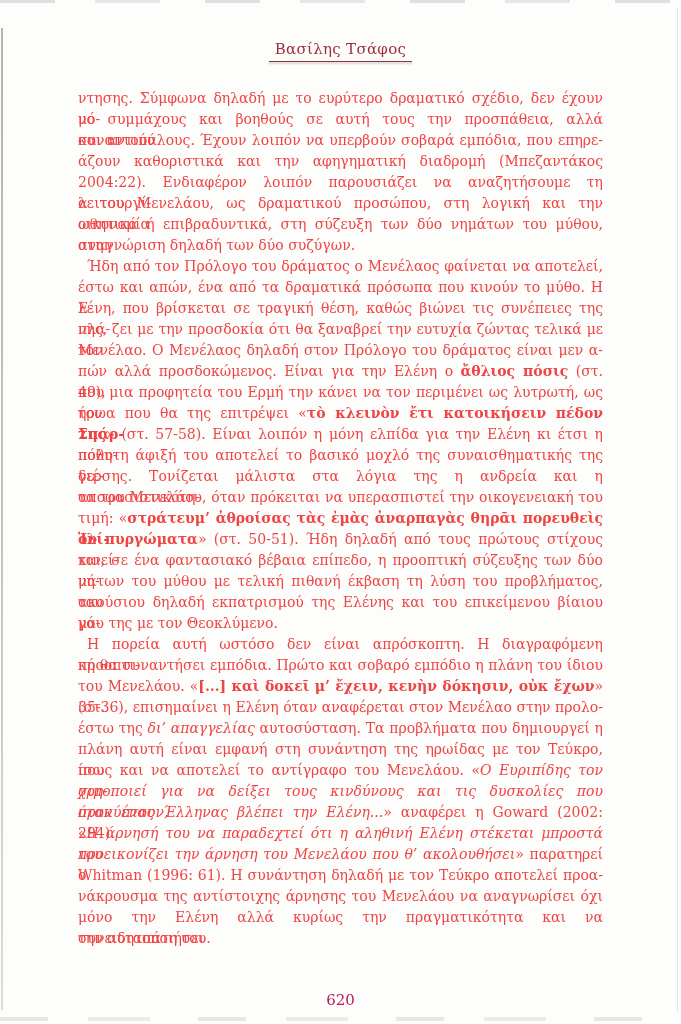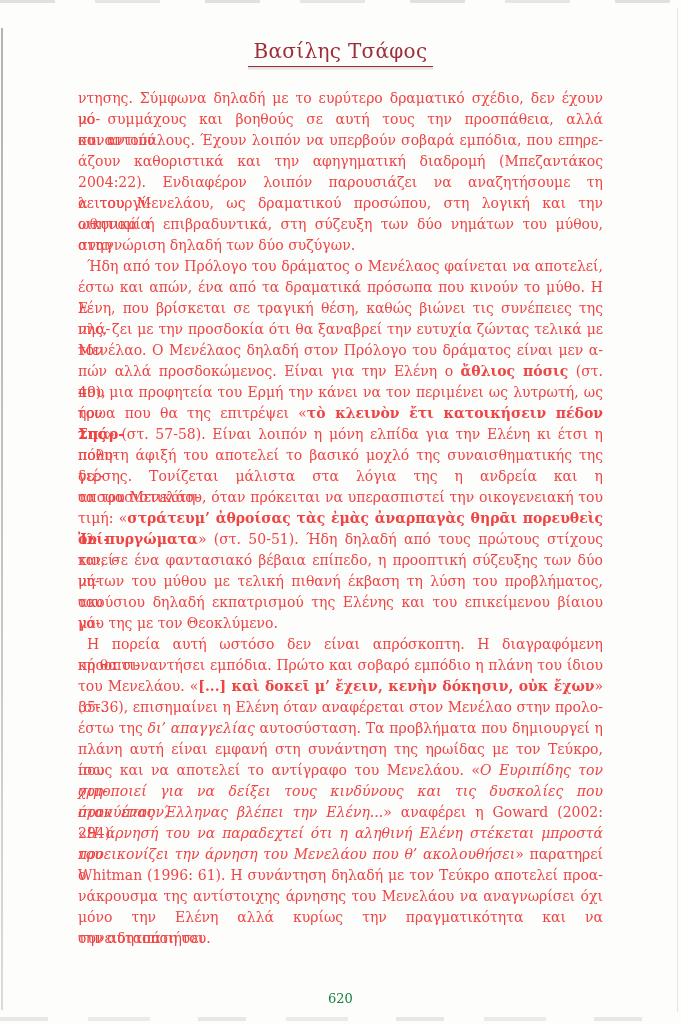--- a/index.html
+++ b/index.html
@@ -25,40 +25,40 @@
     background:linear-gradient(180deg,#8c8c8c 0%,#a5a5a5 55%,#c9c9c7 100%);
     opacity:.65;
   }
   .edge-right {
     position:absolute; left:677px; top:8px; width:1px; height:1004px;
     background:#d3d3d1; opacity:.6;
   }
   
   .header { position:absolute; top:39px; left:0; width:100%; text-align:center; }
   .author {
-    display:inline-block; font-size:20px; letter-spacing:.3px;
+    display:inline-block; font-size:15px; letter-spacing:.3px;
     color:#9c2e3a; border-bottom:1.5px solid #9c2e3a; padding:0 6px 3px 6px;
     box-shadow:0 2.5px 0 rgba(120,110,110,.18);
   }
   
   .textblock { position:absolute; left:78px; top:88px; width:525px; }
   .para { margin:0; }
   .line {
     font-size:14px; line-height:21px; height:21px;
     text-align:justify; text-align-last:justify;
     white-space:normal; color:#ef4444;
   }
   .line.no-just { text-align:left; text-align-last:left; }
   .para.indent .line:first-child { text-indent:9px; }
   .b { font-weight:bold; }
   .i { font-style:italic; }
   
   .footer {
     position:absolute; top:991px; left:0; width:100%;
-    text-align:center; font-size:13px; color:#15803d;
+    text-align:center; font-size:15px; color:#be185d;
   }
 </style>
 </head>
 <body>
 
 <div class="page">
   <div class="edge-top"></div>
   <div class="edge-left"></div>
   <div class="edge-right"></div>
   <div class="edge-bottom"></div>

